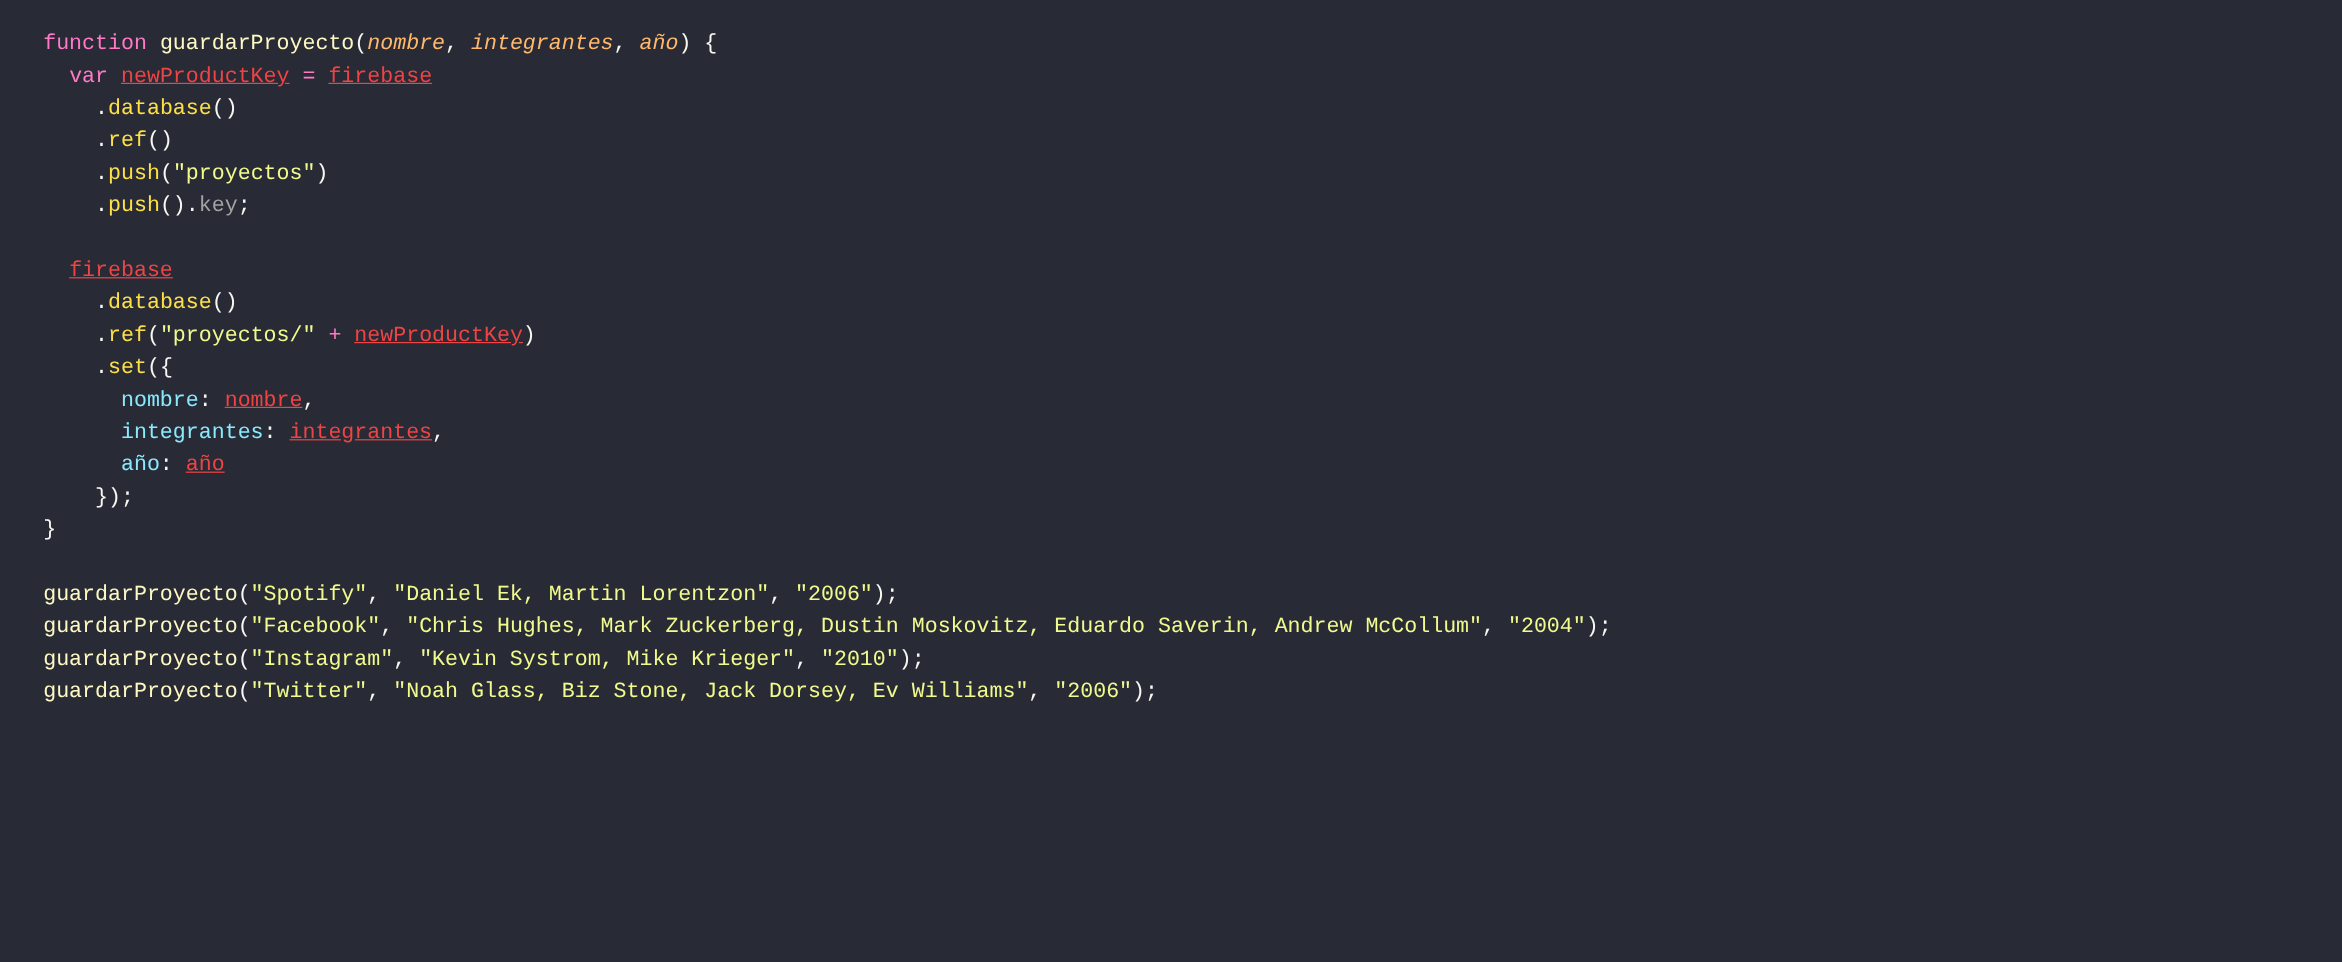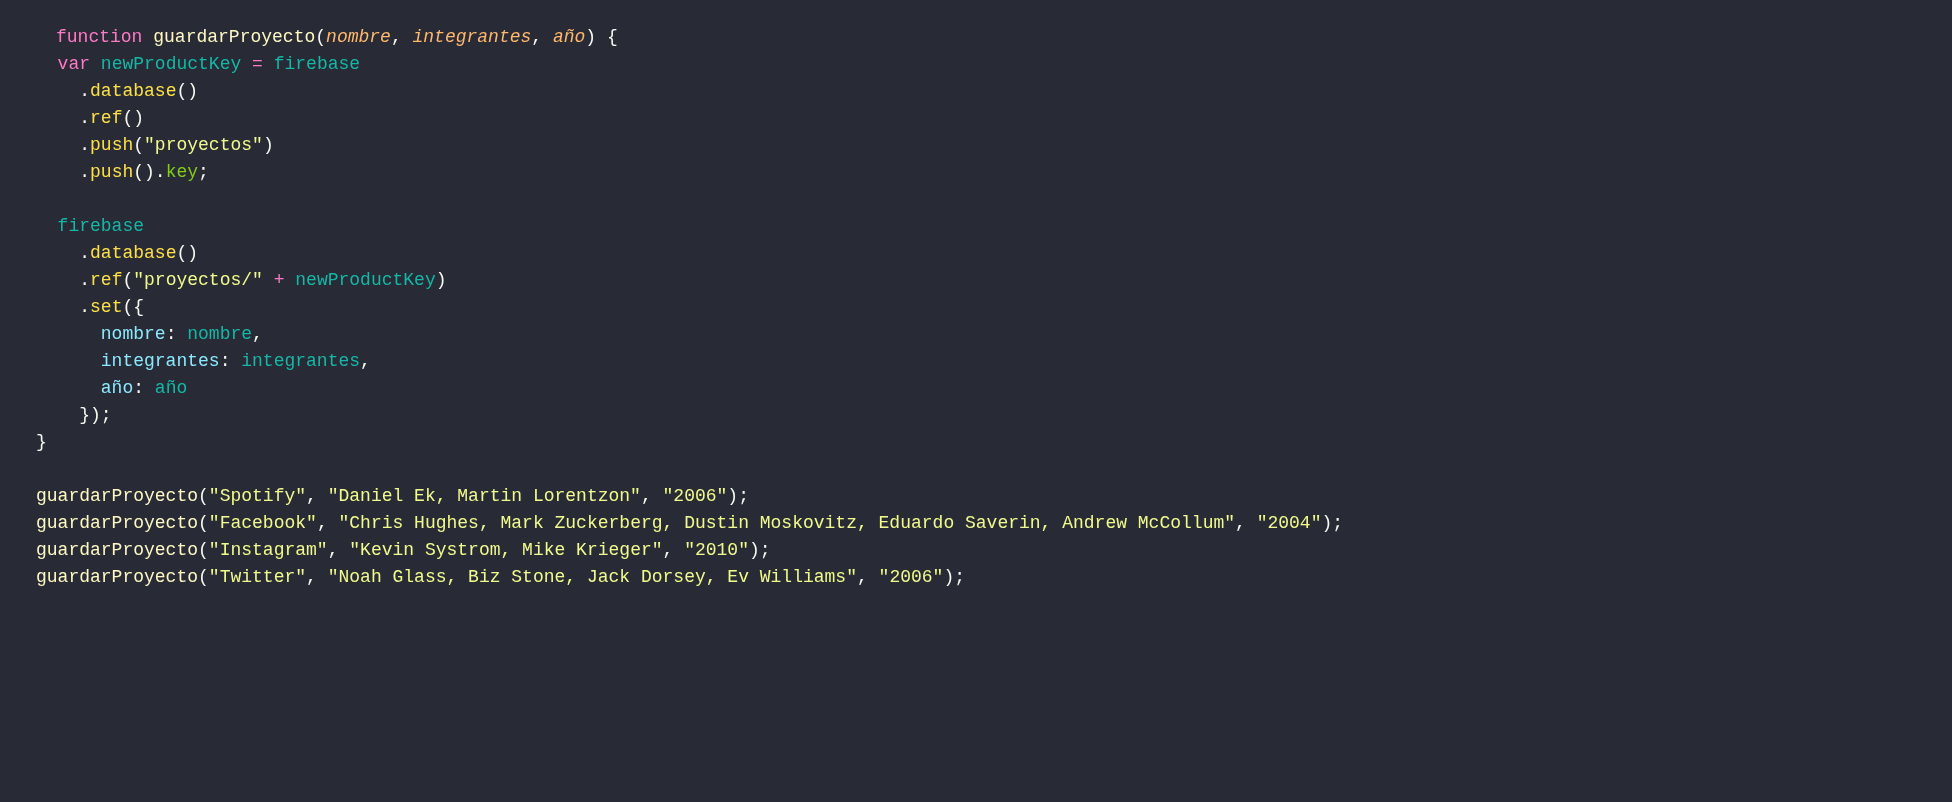--- a/index.html
+++ b/index.html
@@ -11,30 +11,30 @@
       background-color: #282a36;
       font-family: 'Menlo', 'Monaco', 'Consolas', 'Courier New', monospace;
       font-size: 18px;
       line-height: 1.5;
       color: #f8f8f2;
       padding: 24px 36px;
     }
     .code-container {
       white-space: pre;
     }
-    .kw-function { color: #ff79c6; margin-left: 20px; }
+    .kw-function { color: #ff79c6; }
     .kw-var { color: #ff79c6; margin-top: 28px; }
     .fn-name { color: #fef9c3; }
     .param { color: #ffb86c; font-style: italic; }
     .punct { color: #f8f8f2; }
     .operator { color: #ff79c6; }
-    .prop { color: #84cc16; }
+    .prop { color: #a3a3a3; }
     .method { color: #fde047; }
     .string { color: #f1fa8c; }
-    .ident { color: #14b8a6; }
+    .ident { color: #ef4444; text-decoration: underline; }
     .attr { color: #8be9fd; }
   </style>
 </head>
 <body>
 
 <div class="code-container"><span><span class="kw-function">function</span> <span class="fn-name">guardarProyecto</span><span class="punct">(</span><span class="param">nombre</span><span class="punct">, </span><span class="param">integrantes</span><span class="punct">, </span><span class="param">año</span><span class="punct">)</span><span class="punct"> {</span></span>
 <span><span class="punct">  </span><span class="kw-var">var</span><span> </span><span class="ident">newProductKey</span><span class="operator"> = </span><span class="ident">firebase</span></span>
 <span><span class="punct">    </span><span class="punct">.</span><span class="method">database</span><span class="punct">()</span></span>
 <span><span class="punct">    </span><span class="punct">.</span><span class="method">ref</span><span class="punct">()</span></span>
 <span><span class="punct">    </span><span class="punct">.</span><span class="method">push</span><span class="punct">(</span><span class="string">"proyectos"</span><span class="punct">)</span></span>

